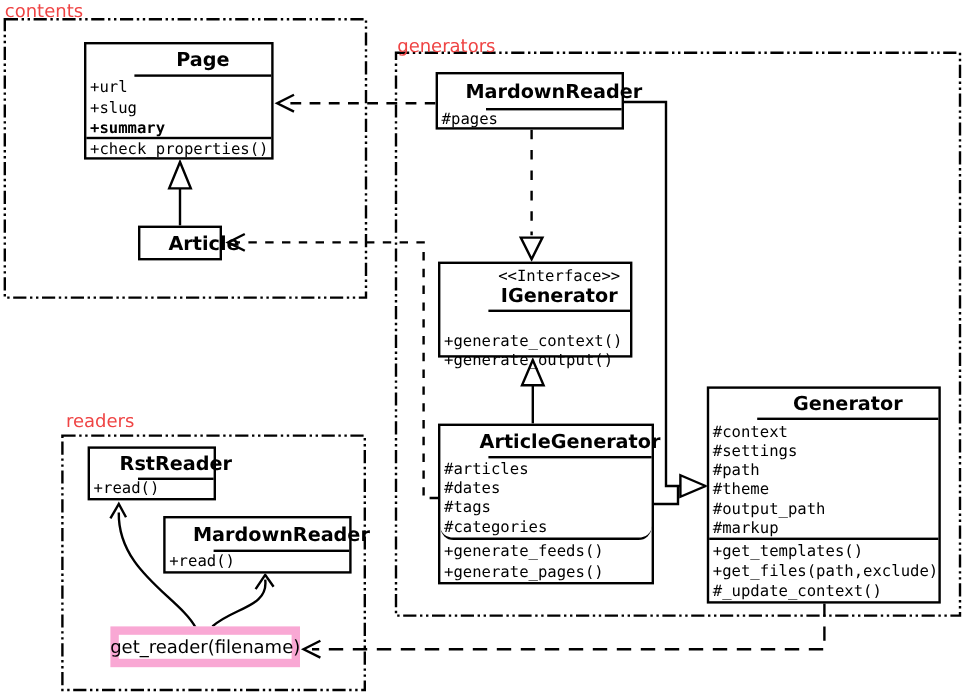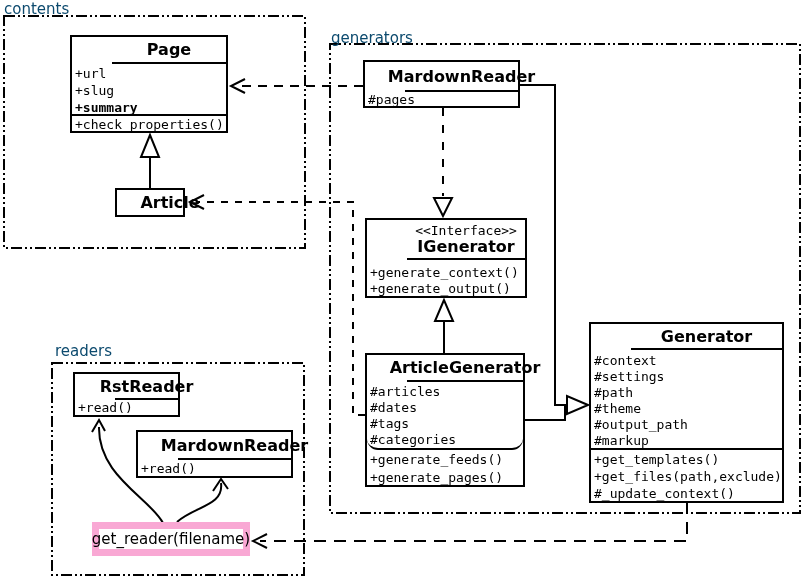--- a/index.html
+++ b/index.html
@@ -1,19 +1,19 @@
 <!DOCTYPE html>
 <html><head>
 <meta charset="utf-8">
 <style>
   html,body{margin:0;padding:0;background:#ffffff;}
   .stage{position:relative;width:803px;height:579px;background:#ffffff;
          font-family:"DejaVu Sans",sans-serif;color:#000;overflow:hidden;}
   svg.wires{position:absolute;left:0;top:0;z-index:1;}
-  .pkg-label{position:absolute;z-index:3;font-size:15px;line-height:15px;color:#0c4a6e;background:transparent;}
+  .pkg-label{position:absolute;z-index:3;font-size:15px;line-height:15px;color:#ef4444;background:transparent;}
   .uml-class{position:absolute;z-index:2;background:#fff;border:2px solid #000;box-sizing:border-box;}
   .uml-title{font-weight:bold;font-size:16px;border-bottom:2px solid #000;
              display:flex;align-items:center;justify-content:center;box-sizing:border-box;margin-left:40px;}
   .uml-title.noline{border-bottom:none;}
   .uml-stereo{font-family:"DejaVu Sans Mono",monospace;font-weight:normal;font-size:13px;line-height:15px;}
   .uml-name{font-weight:bold;font-size:16px;line-height:18px;}
   .uml-sec{box-sizing:border-box;padding:1px 0 0 3px;}
   .mono{font-family:"DejaVu Sans Mono",monospace;font-size:13px;white-space:nowrap;}
   .plainbox{position:absolute;z-index:2;background:#fff;border:7px solid #f9a8d4;box-sizing:border-box;
             display:flex;align-items:center;justify-content:center;font-size:15px;}
@@ -101,27 +101,27 @@
     <div class="uml-sec">
       <div class="mono" style="line-height:14px;">#pages</div>
     </div>
   </div>
 
   <div class="uml-class" style="left:365px;top:218px;width:162px;height:80px;">
     <div class="uml-title" style="height:40px;flex-direction:column;">
       <div class="uml-stereo">&lt;&lt;Interface&gt;&gt;</div>
       <div class="uml-name">IGenerator</div>
     </div>
-    <div class="uml-sec" style="padding-top:5px;">
+    <div class="uml-sec" style="padding-top:17px;">
       <div class="mono" style="line-height:16px;">+generate_context()</div>
       <div class="mono" style="line-height:16px;">+generate_output()</div>
     </div>
   </div>
 
-  <div class="uml-class" style="left:365px;top:353px;width:160px;height:134px;">
+  <div class="uml-class" style="left:365px;top:353px;width:180px;height:134px;">
     <div class="uml-title" style="height:27px;">ArticleGenerator</div>
     <div class="uml-sec" style="height:68px;border-bottom:2px solid #000;padding-top:2px;border-radius:11px;">
       <div class="mono" style="line-height:16px;">#articles</div>
       <div class="mono" style="line-height:16px;">#dates</div>
       <div class="mono" style="line-height:16px;">#tags</div>
       <div class="mono" style="line-height:16px;">#categories</div>
     </div>
     <div class="uml-sec">
       <div class="mono" style="line-height:18px;">+generate_feeds()</div>
       <div class="mono" style="line-height:18px;">+generate_pages()</div>

